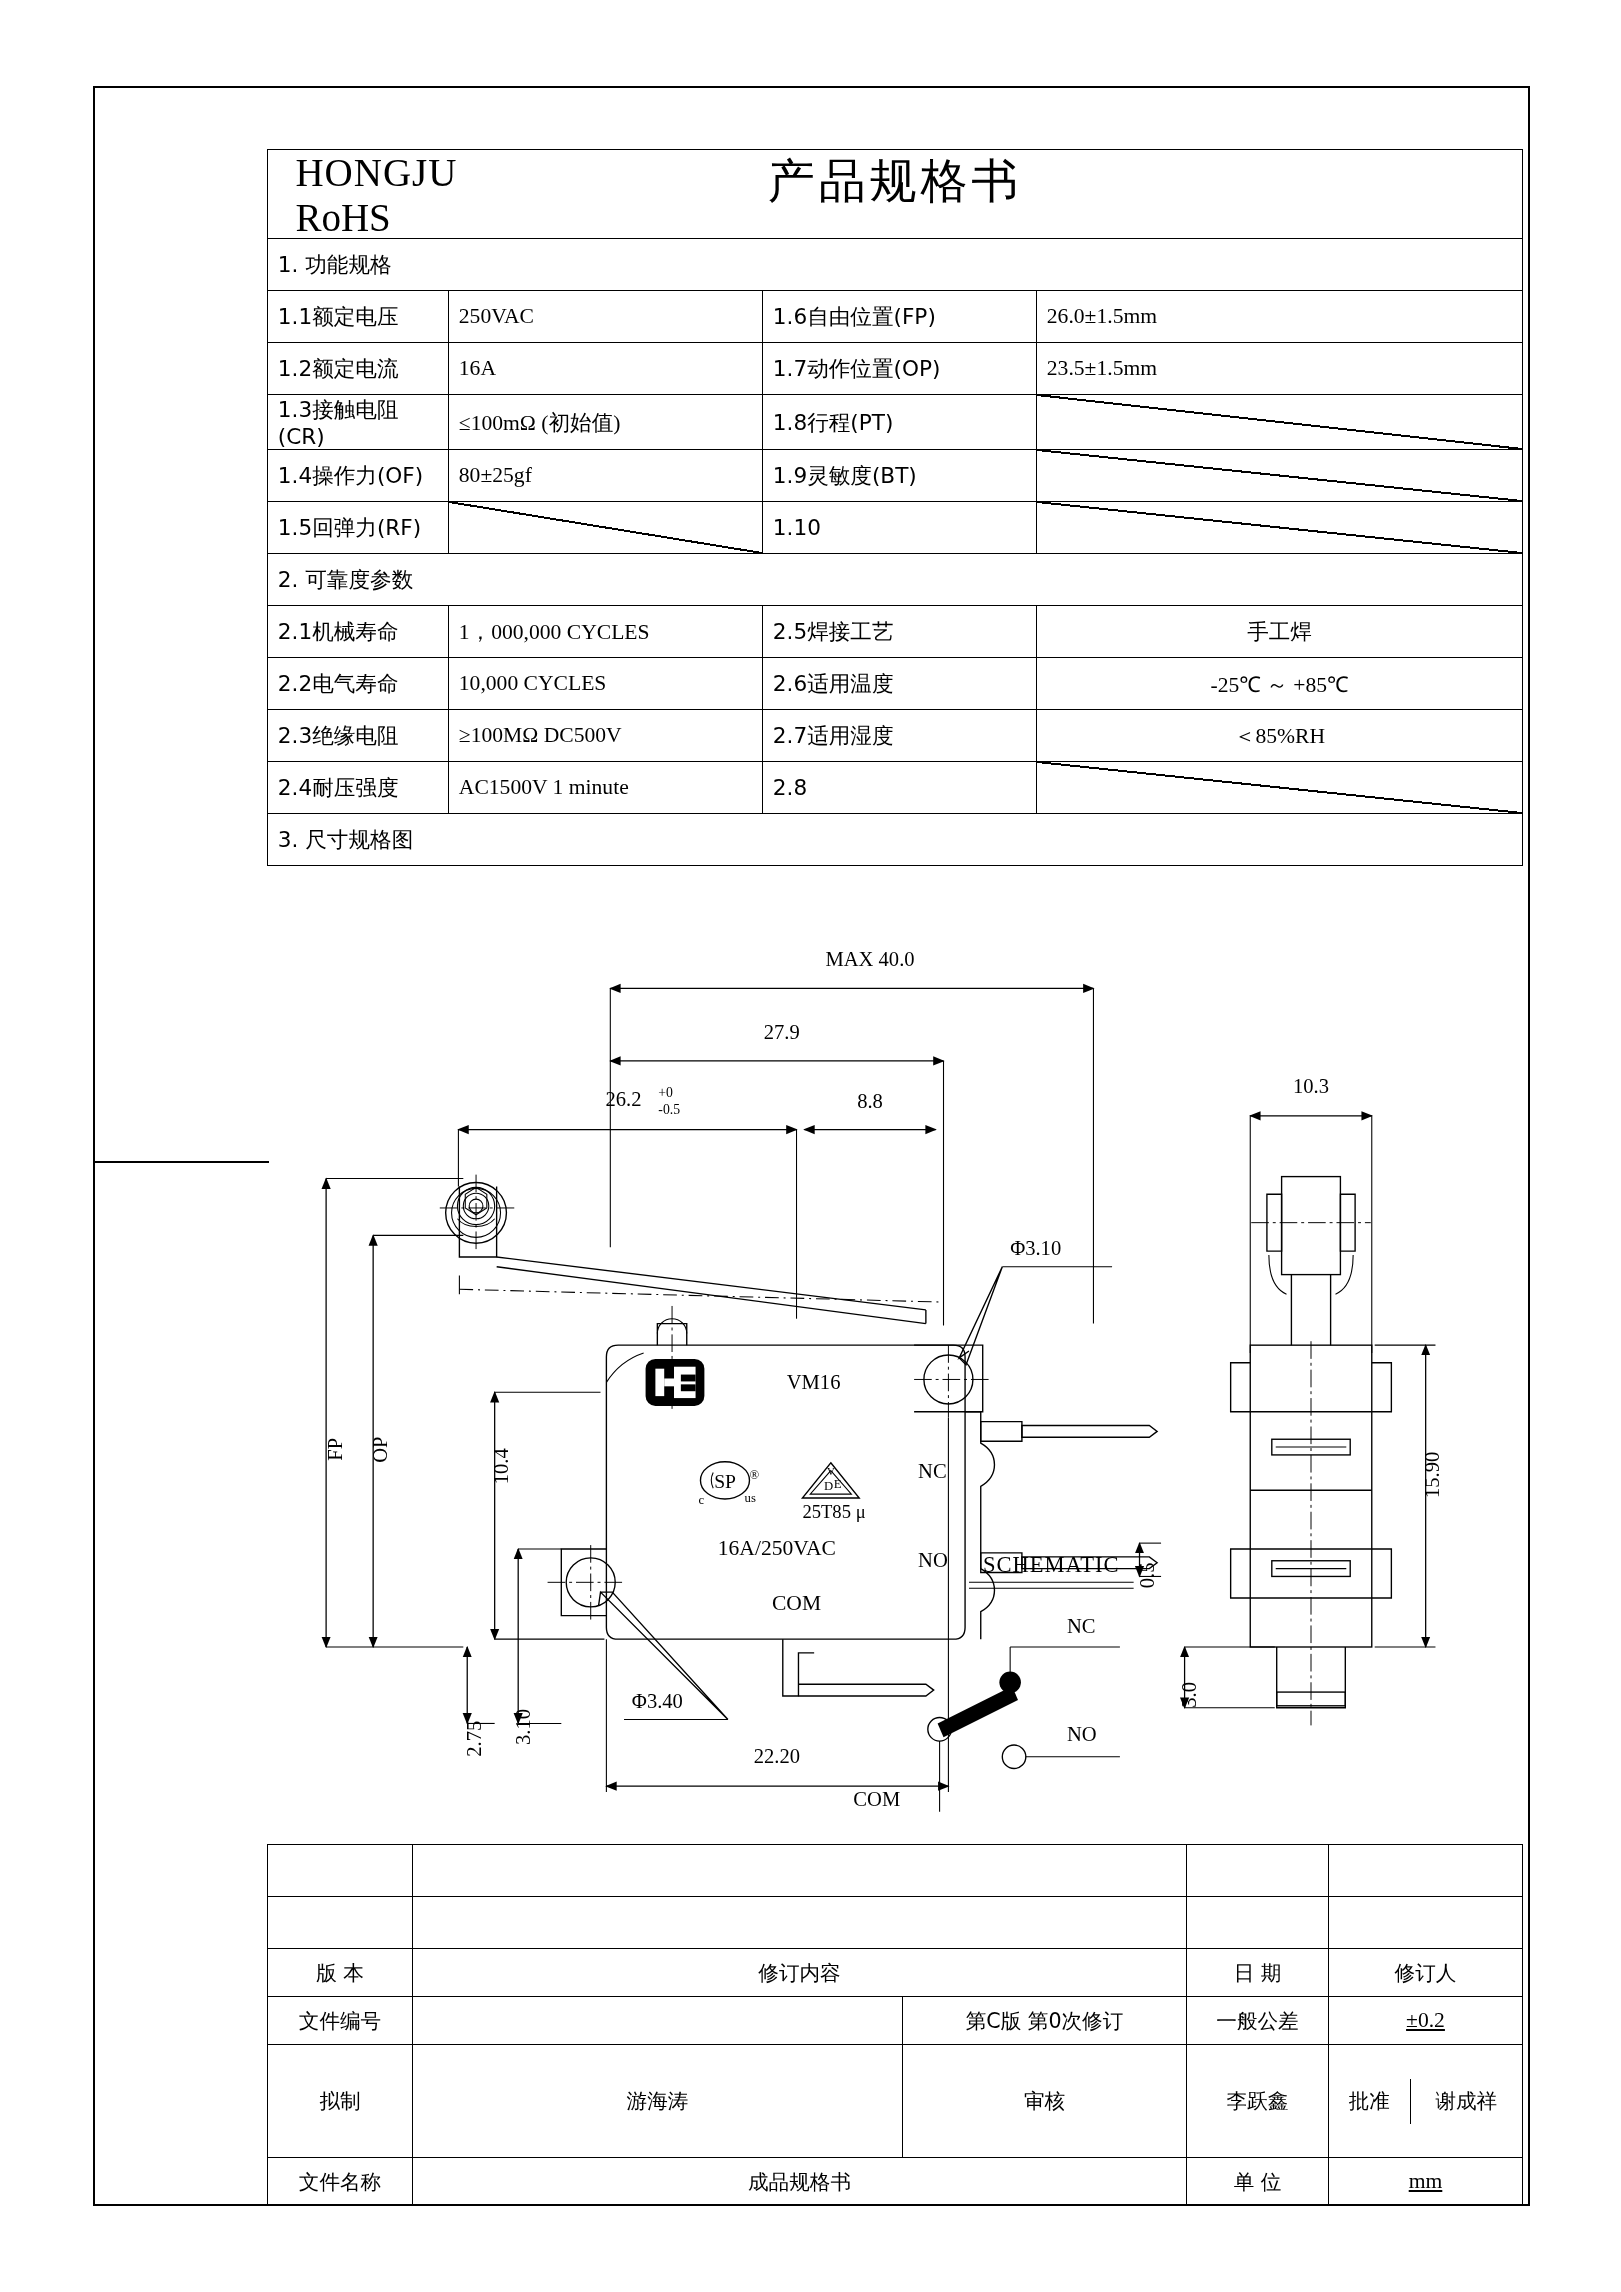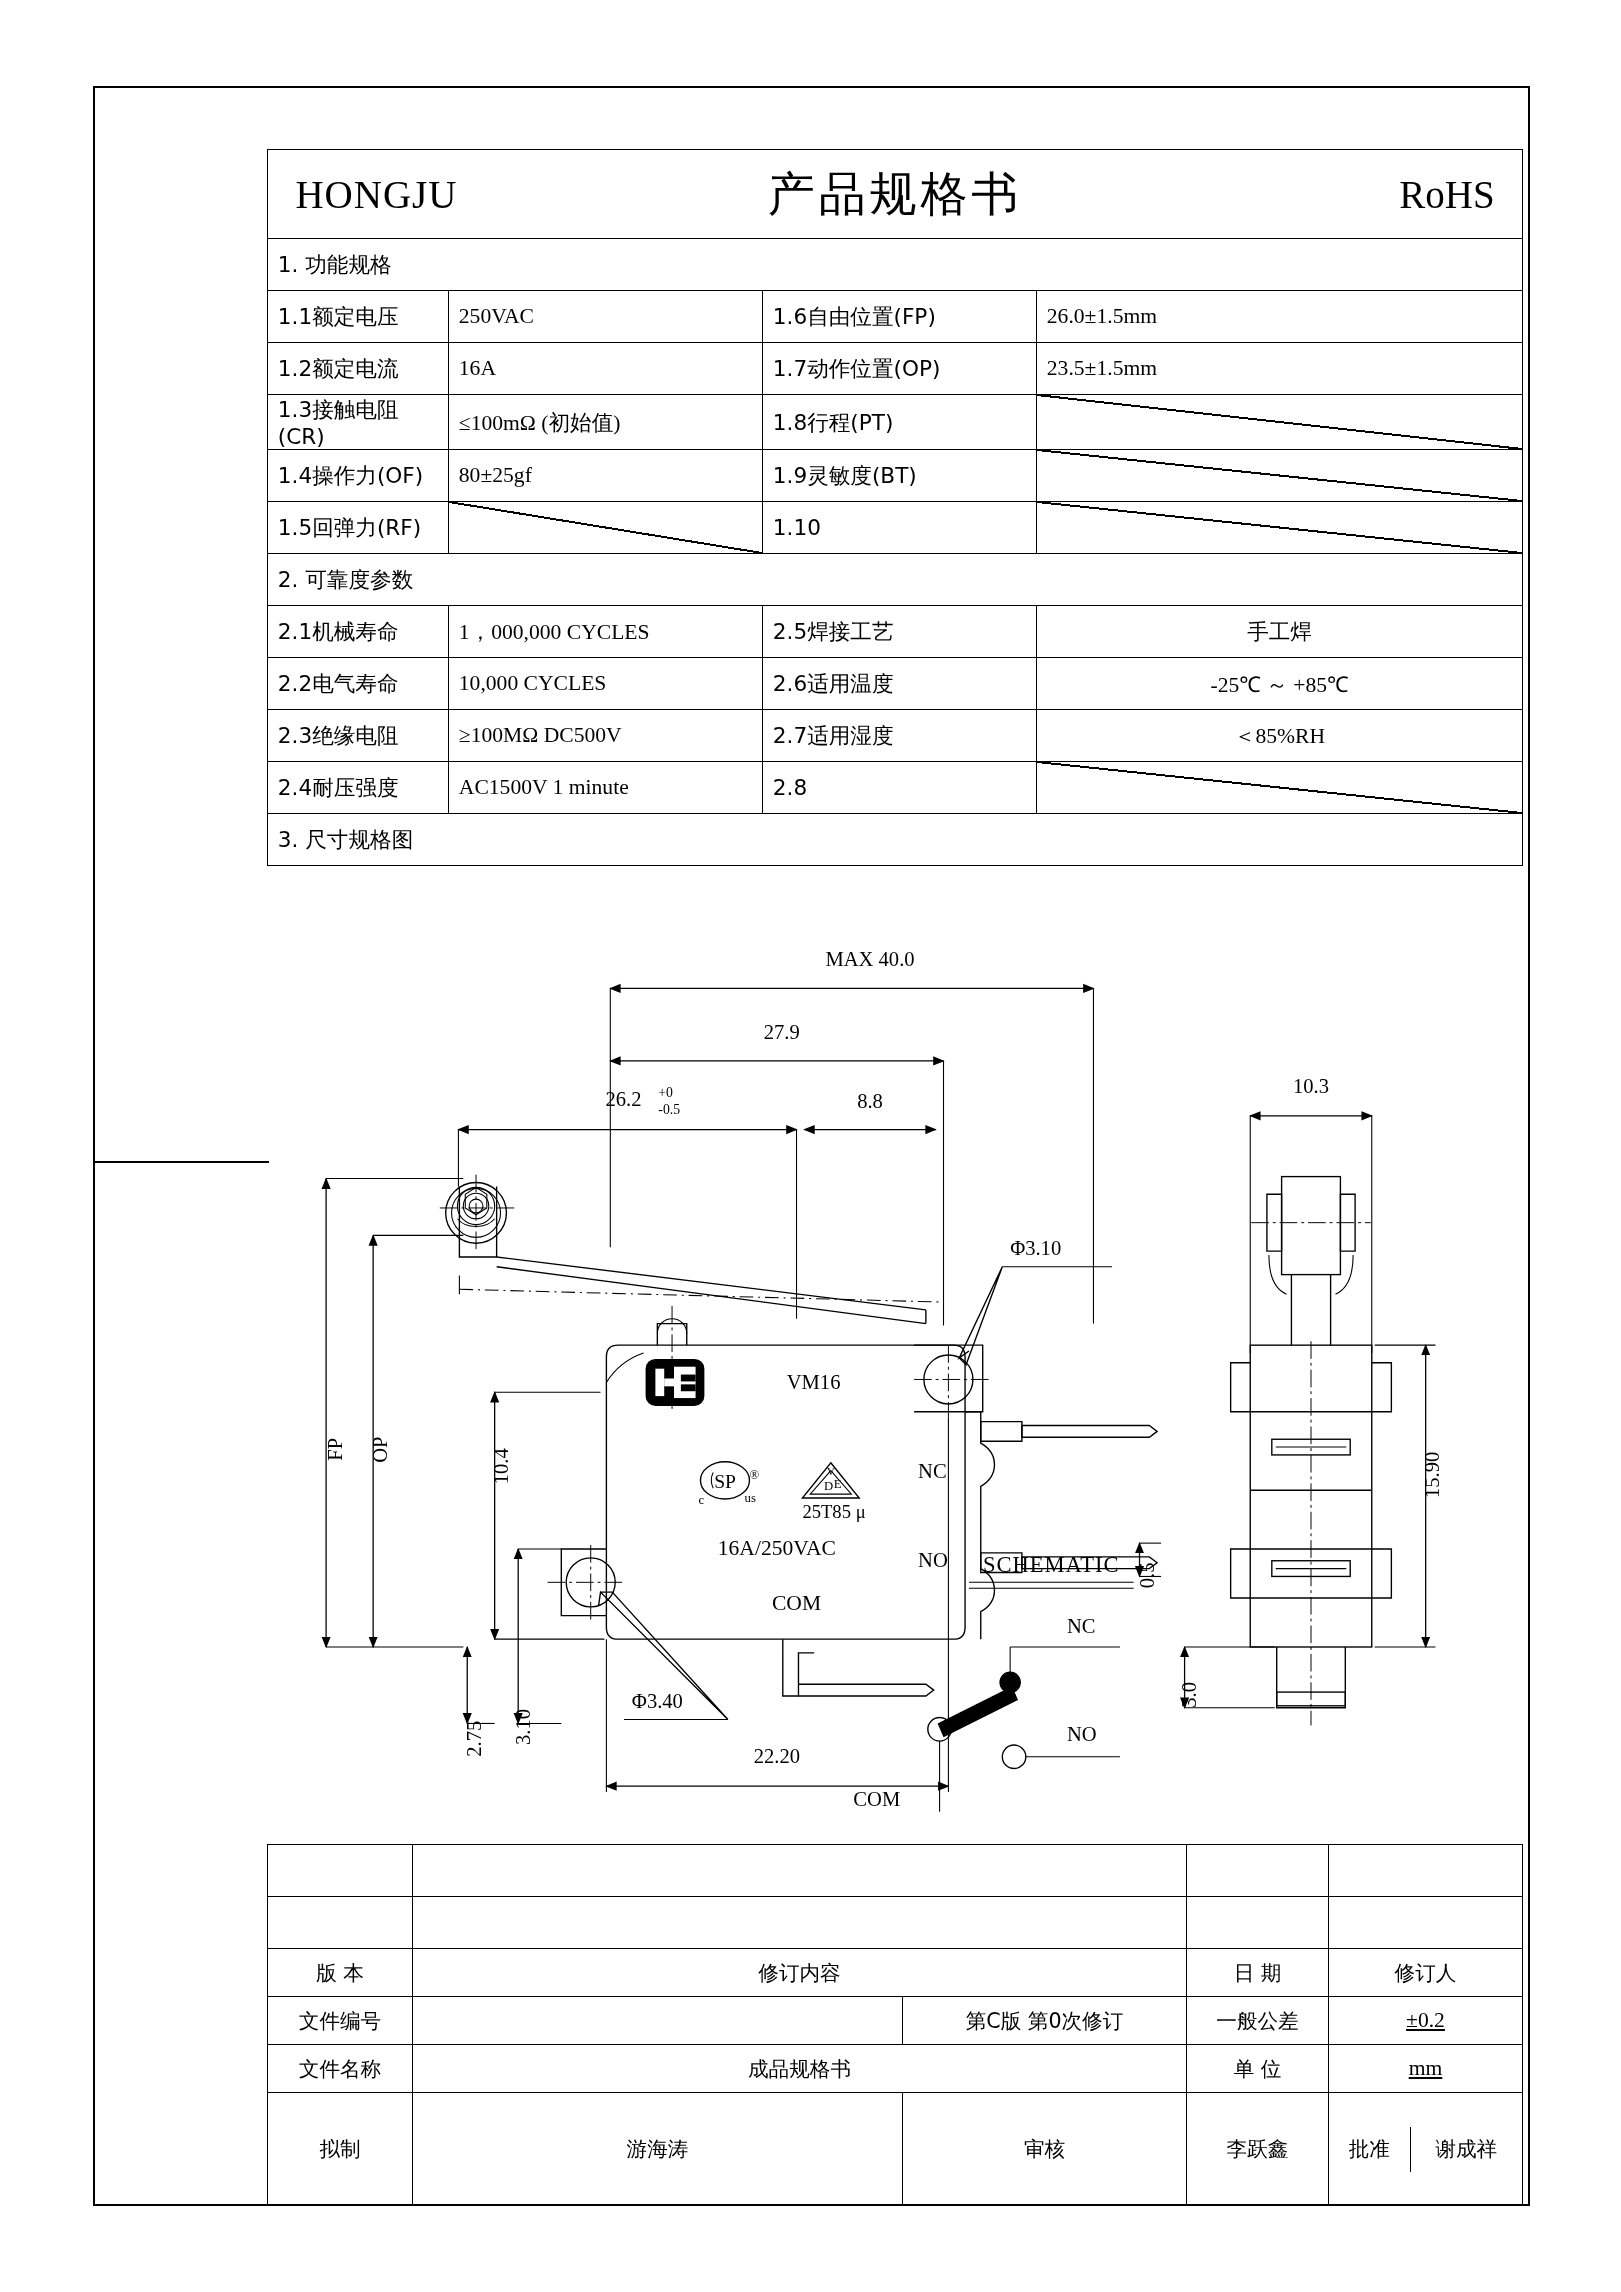--- a/index.html
+++ b/index.html
@@ -45,22 +45,22 @@
     border: 1.5px solid #000;
     padding: 0 9.8px;
     font-size: 21.6px;
     vertical-align: middle;
     height: 51px;
     position: relative;
     overflow: hidden;
   }
   .brand-row td { height: 88px; padding: 0; border-bottom-width: 1.5px; }
   .brand-inner {
-    display: flex; align-items: center; justify-content: space-between;
-    height: 88px; padding: 0 17.6px;
+    display: flex; justify-content: space-between;
+    height: 88px; padding: 0 17.6px; flex-direction: column;
   }
   .brand-name {
     font-family: "Liberation Serif", serif;
     font-size: 39px; letter-spacing: 1px;
   }
   .doc-title {
     font-family: "DejaVu Sans", sans-serif;
     font-size: 47px; letter-spacing: 3.9px;
     position: absolute; left: 0; right: 0; text-align: center;
     pointer-events: none;
@@ -481,41 +481,41 @@
 
     <tr>
       <td>文件编号</td>
       <td></td>
       <td>第C版 第0次修订</td>
       <td>一般公差</td>
       <td class="val">±0.2</td>
     </tr>
 
     <tr>
-      <td>文件名称</td>
-      <td colspan="2">成品规格书</td>
-      <td>单  位</td>
-      <td class="val">mm</td>
-    </tr>
-
-    <tr>
       <td style="width:69px">拟制</td>
       <td>游海涛</td>
           <td style="width: 69px;">审核</td>
           <td>李跃鑫</td>
       <td style="padding:0">
         <table style="width:100%;border-collapse:collapse">
           <tbody>
                 <tr>
             <td style="border:none;border-right:1.5px solid #000;width:42%;height:45px">批准</td>
             <td style="border:none;height:45px">谢成祥</td>
           </tr>
         </tbody>
             </table>
       </td>
       <td>生效日期</td>
       <td class="val">20130613</td>
     </tr>
+
+    <tr>
+      <td>文件名称</td>
+      <td colspan="2">成品规格书</td>
+      <td>单  位</td>
+      <td class="val">mm</td>
+    </tr>
   </tbody>
     </table>
 
 </div>
 
 
 </body></html>

